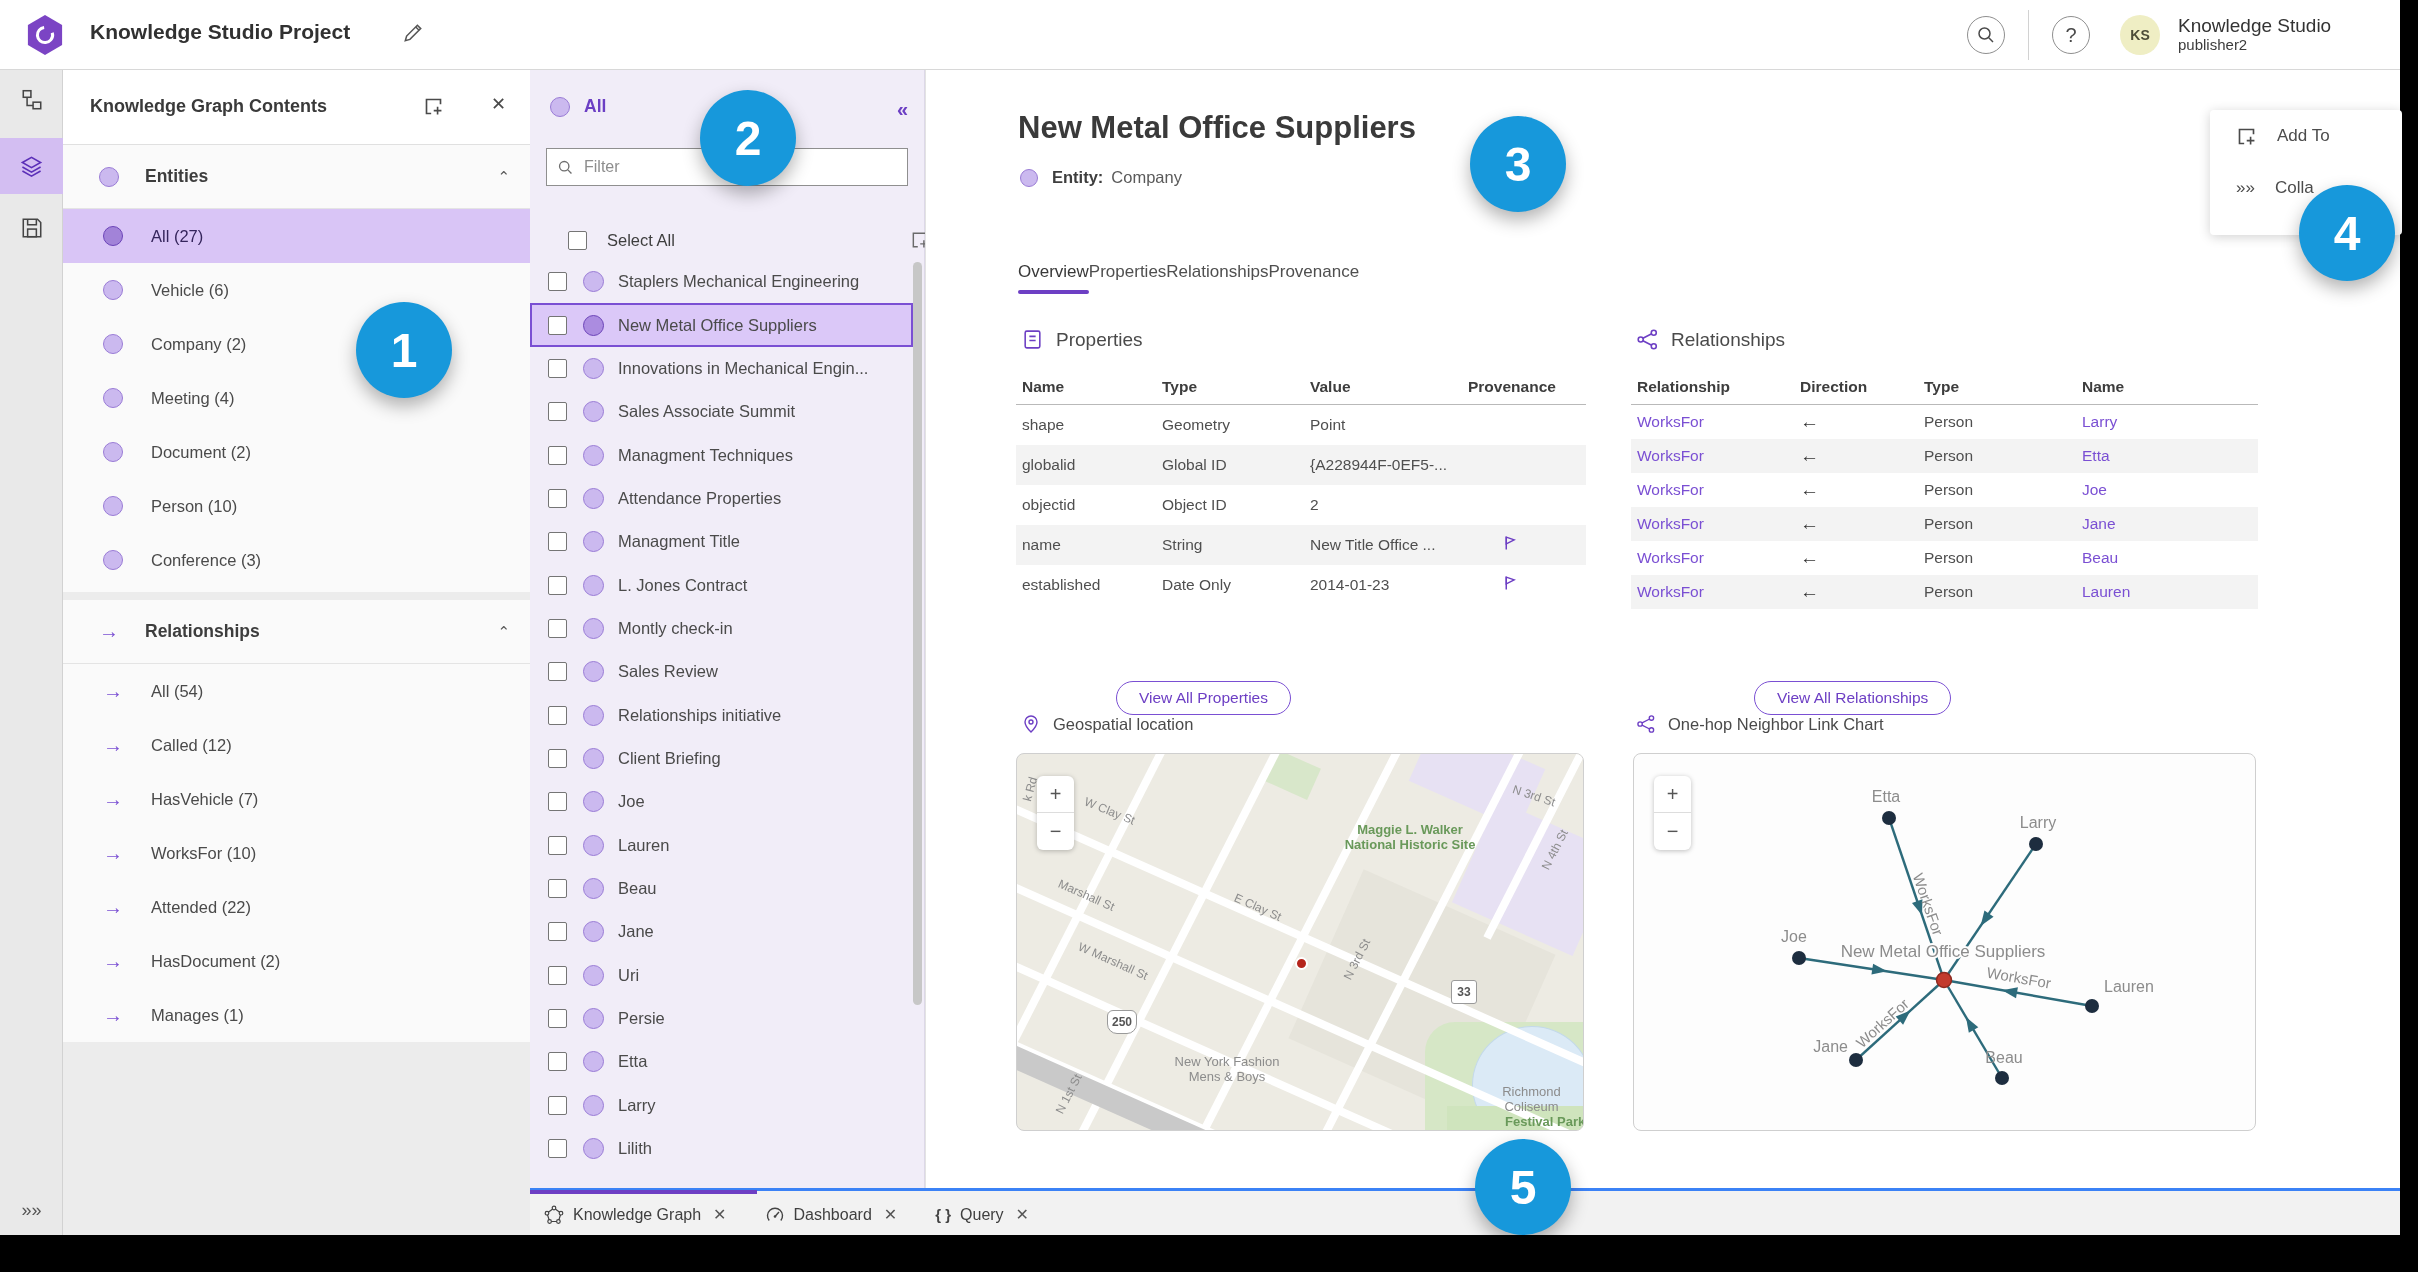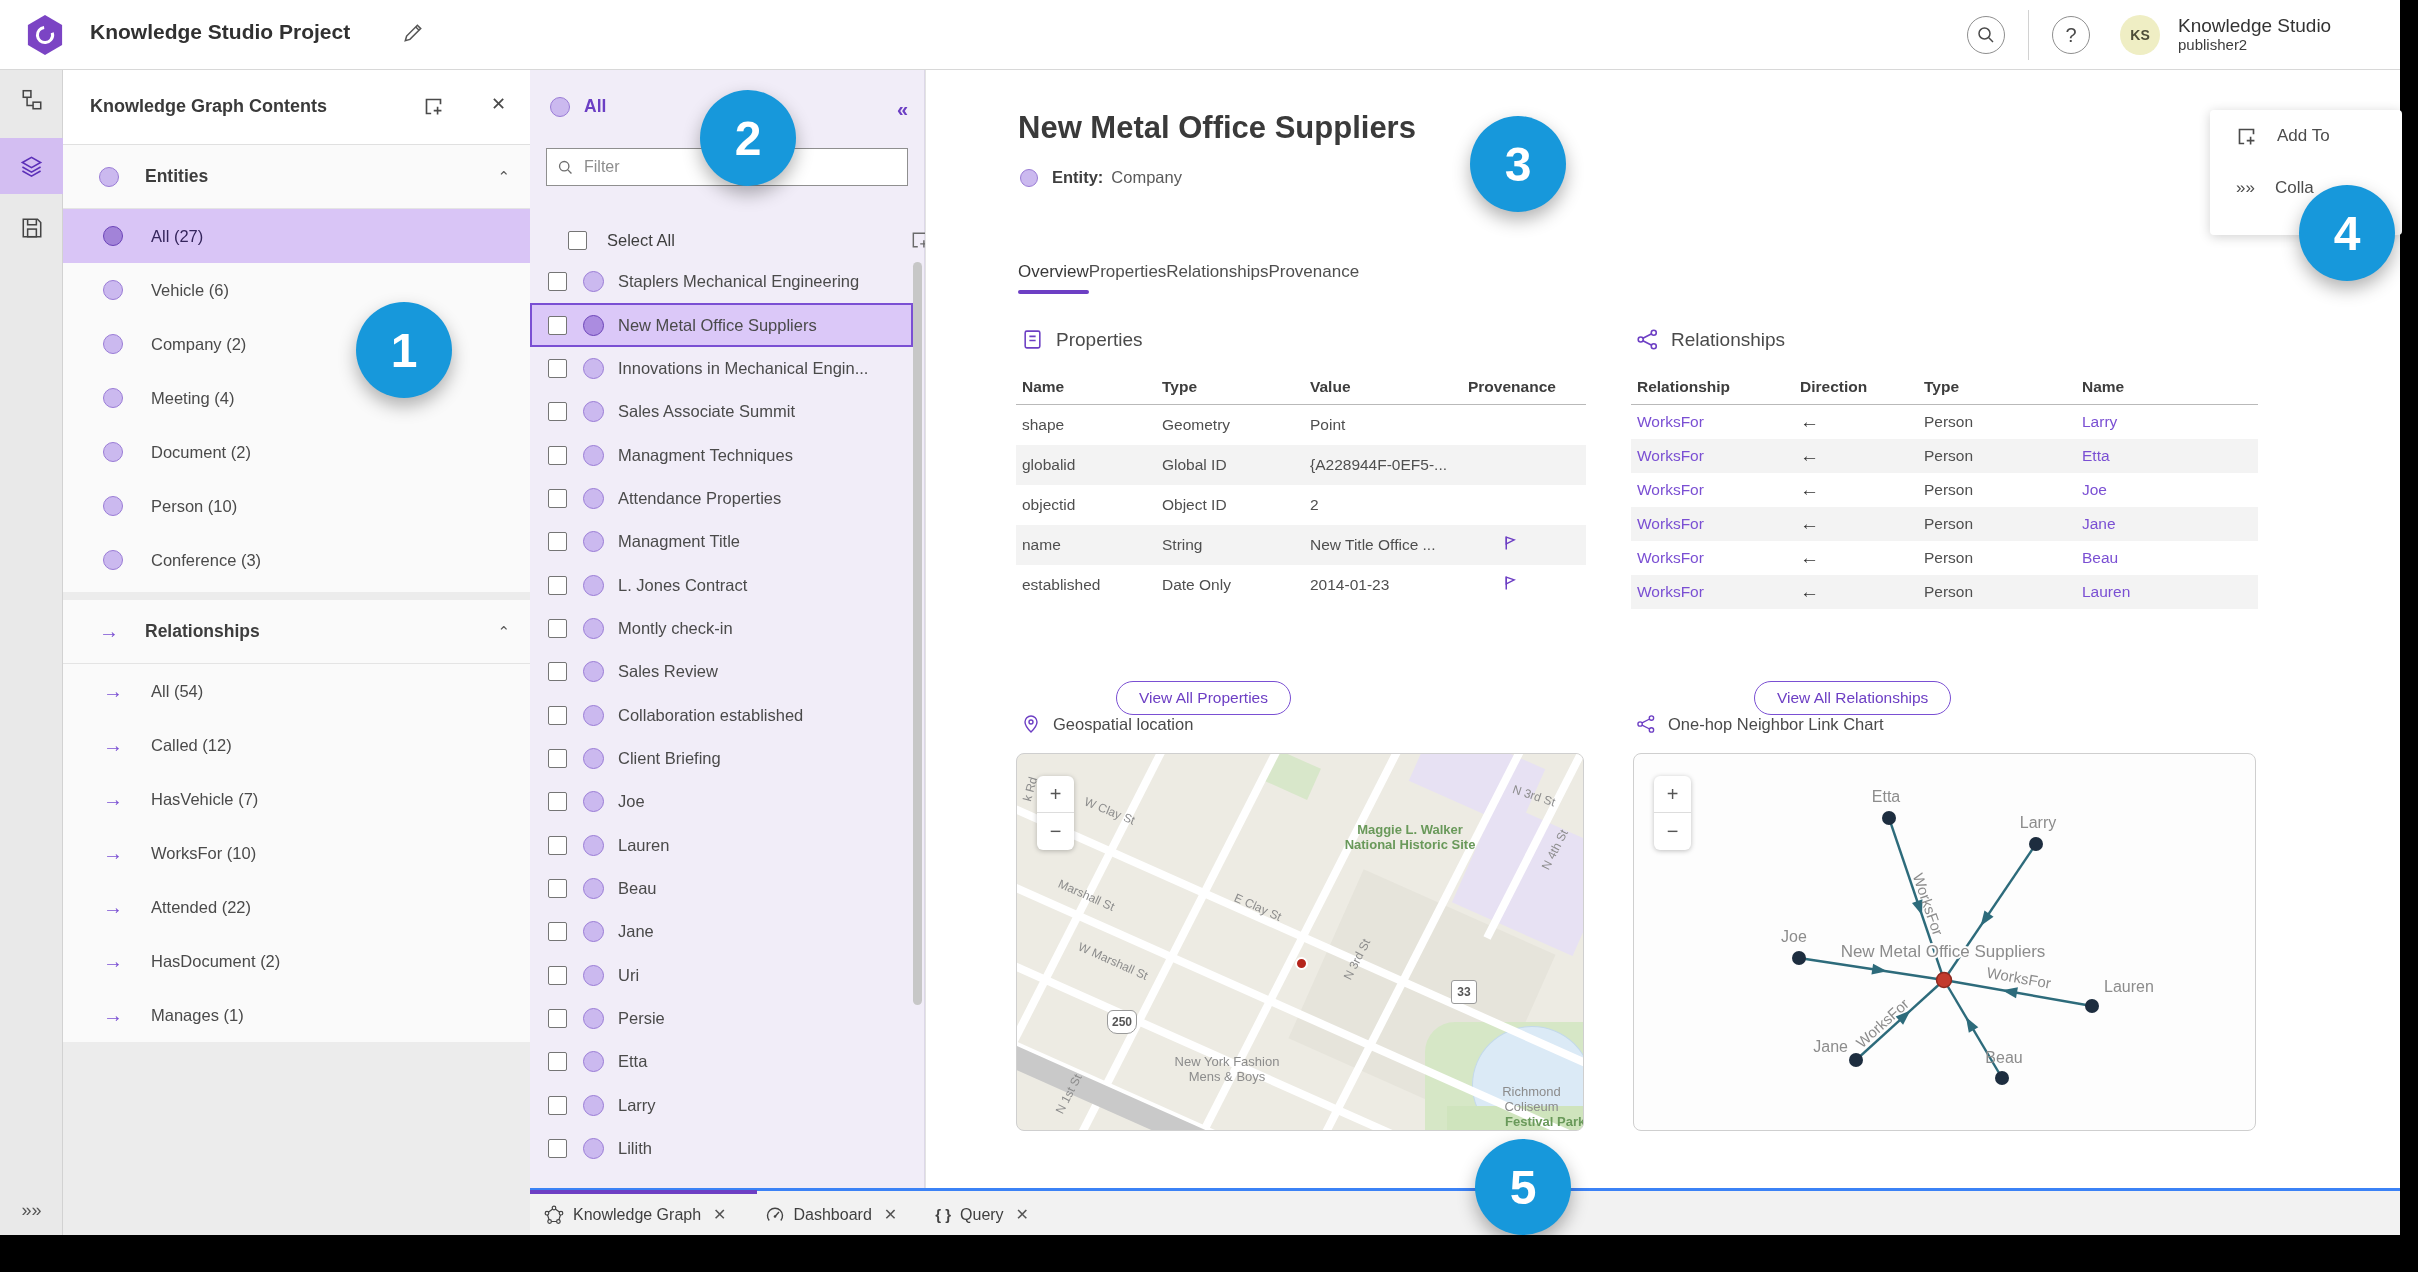--- a/index.html
+++ b/index.html
@@ -351,21 +351,21 @@
           <span class="lbl">Montly check-in</span>
         </div>
         <div class="mrow">
           <span class="cb"></span>
           <span class="dot2"></span>
           <span class="lbl">Sales Review</span>
         </div>
         <div class="mrow">
           <span class="cb"></span>
           <span class="dot2"></span>
-          <span class="lbl">Collaboration established</span>
+          <span class="lbl">Relationships initiative</span>
         </div>
         <div class="mrow">
           <span class="cb"></span>
           <span class="dot2"></span>
           <span class="lbl">Client Briefing</span>
         </div>
         <div class="mrow">
           <span class="cb"></span>
           <span class="dot2"></span>
           <span class="lbl">Joe</span>

